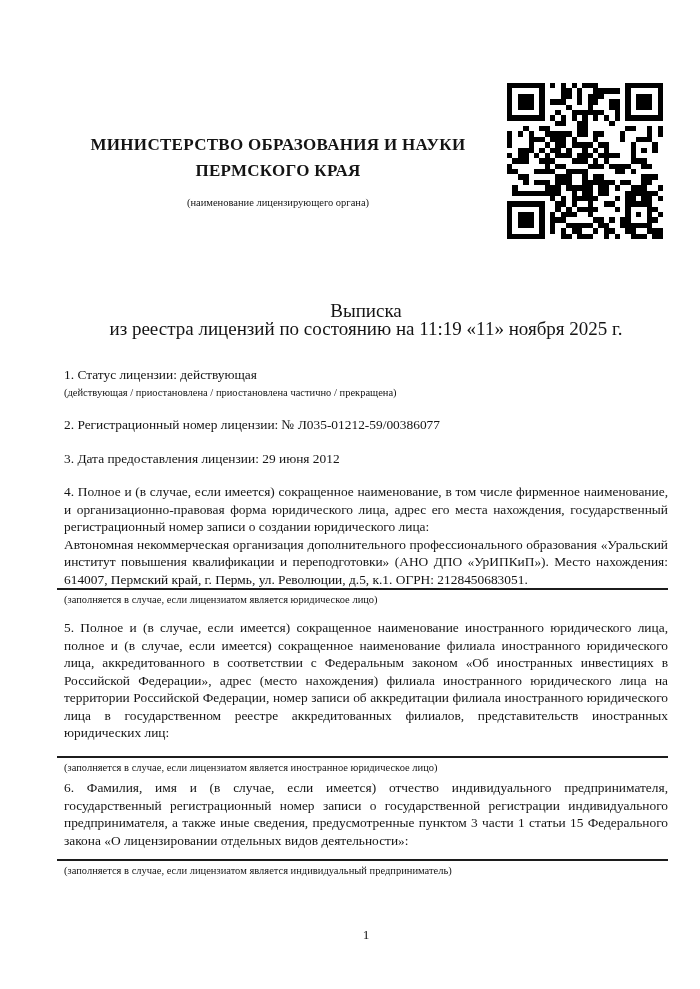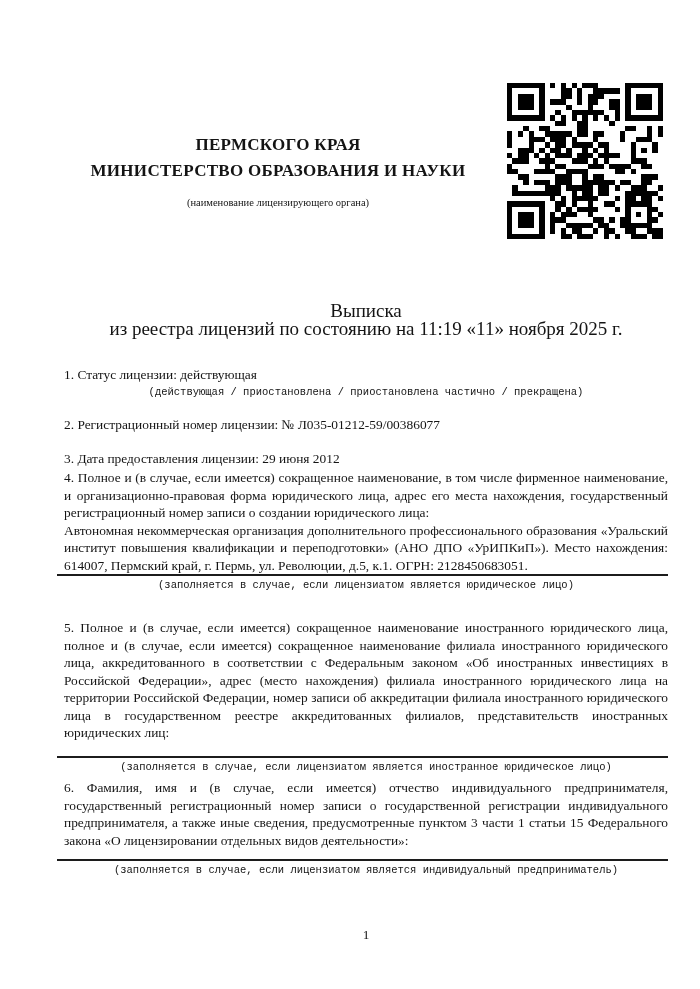--- a/index.html
+++ b/index.html
@@ -12,34 +12,34 @@
   .header-block{position:absolute;left:68px;top:132px;width:420px;text-align:center;}
   .ministry-name{font-size:17px;font-weight:bold;line-height:26px;letter-spacing:.3px;}
   .header-caption{font-size:10.5px;line-height:13px;margin-top:12px;}
   .qr-wrap{position:absolute;left:507px;top:83px;width:156px;height:156px;}
   .qr-wrap svg{width:156px;height:156px;display:block;fill:#000;}
   .title-block{position:absolute;left:64px;top:302px;width:604px;text-align:center;
     font-size:19px;line-height:17.5px;}
   .sec{position:absolute;left:64px;width:604px;font-size:13.4px;line-height:17.5px;}
   .para{text-align:justify;}
   .rule{height:2px;background:#1c1c1c;margin-left:-7px;}
-  .fill-caption{text-align:center;font-size:10.5px;line-height:13px;margin-top:3px;font-family:Liberation Mono, monospace;}
+  .fill-caption{text-align:left;font-size:10.5px;line-height:13px;margin-top:3px;}
   .gap-s5{height:14px;}
   .gap-s6{height:10px;}
   .page-number{position:absolute;left:64px;top:926px;width:604px;text-align:center;
     font-size:13.4px;line-height:17.5px;}
 </style>
 </head>
 <body>
 
 <div class="page">
 
   <div class="header-block">
+    <div class="ministry-name">МИНИСТЕРСТВО ОБРАЗОВАНИЯ И НАУКИ</div>
     <div class="ministry-name">ПЕРМСКОГО КРАЯ</div>
-    <div class="ministry-name">МИНИСТЕРСТВО ОБРАЗОВАНИЯ И НАУКИ</div>
     <div class="header-caption">(наименование лицензирующего органа)</div>
   </div>
 
   <div class="qr-wrap">
     <svg id="qr-svg" viewBox="0 0 29 29" shape-rendering="crispEdges" xmlns="http://www.w3.org/2000/svg">
         <rect x="0" y="0" width="1" height="1"></rect>
         <rect x="1" y="0" width="1" height="1"></rect>
         <rect x="2" y="0" width="1" height="1"></rect>
         <rect x="3" y="0" width="1" height="1"></rect>
         <rect x="4" y="0" width="1" height="1"></rect>
@@ -477,21 +477,21 @@
   </div>
 
   <div class="sec" style="top:416px">
     <div>2. Регистрационный номер лицензии: № Л035-01212-59/00386077</div>
   </div>
 
   <div class="sec" style="top:450px">
     <div>3. Дата предоставления лицензии: 29 июня 2012</div>
   </div>
 
-  <div class="sec" style="top:469px">
+  <div class="sec" style="top:483px">
     <div class="para">4. Полное и (в случае, если имеется) сокращенное наименование, в том числе фирменное наименование, и организационно-правовая форма юридического лица, адрес его места нахождения, государственный регистрационный номер записи о создании юридического лица:</div>
     <div class="para">Автономная некоммерческая организация дополнительного профессионального образования «Уральский институт повышения квалификации и переподготовки» (АНО ДПО «УрИПКиП»). Место нахождения: 614007, Пермский край, г. Пермь, ул. Революции, д.5, к.1. ОГРН: 2128450683051.</div>
     <div class="rule"></div>
     <div class="fill-caption">(заполняется в случае, если лицензиатом является юридическое лицо)</div>
   </div>
 
   <div class="sec" style="top:619px">
     <div class="para">5. Полное и (в случае, если имеется) сокращенное наименование иностранного юридического лица, полное и (в случае, если имеется) сокращенное наименование филиала иностранного юридического лица, аккредитованного в соответствии с Федеральным законом «Об иностранных инвестициях в Российской Федерации», адрес (место нахождения) филиала иностранного юридического лица на территории Российской Федерации, номер записи об аккредитации филиала иностранного юридического лица в государственном реестре аккредитованных филиалов, представительств иностранных юридических лиц:</div>
     <div class="gap-s5"></div>
     <div class="rule"></div>

